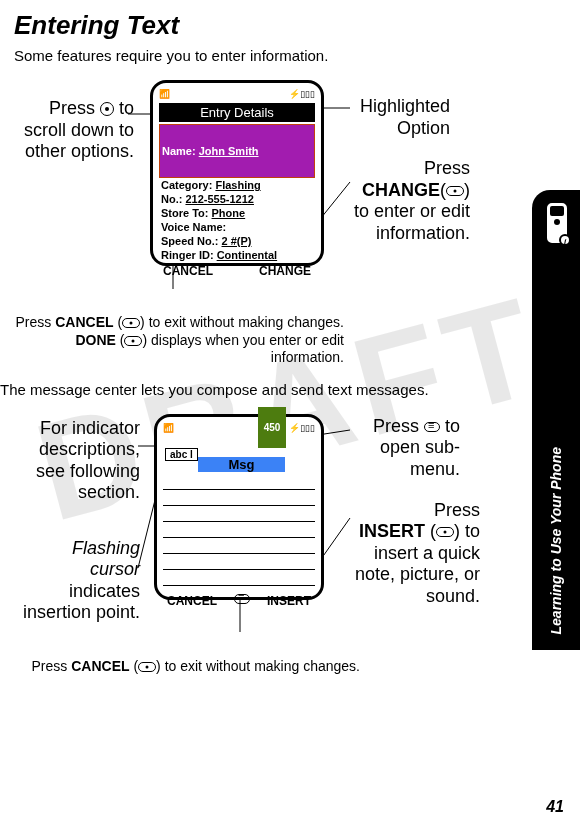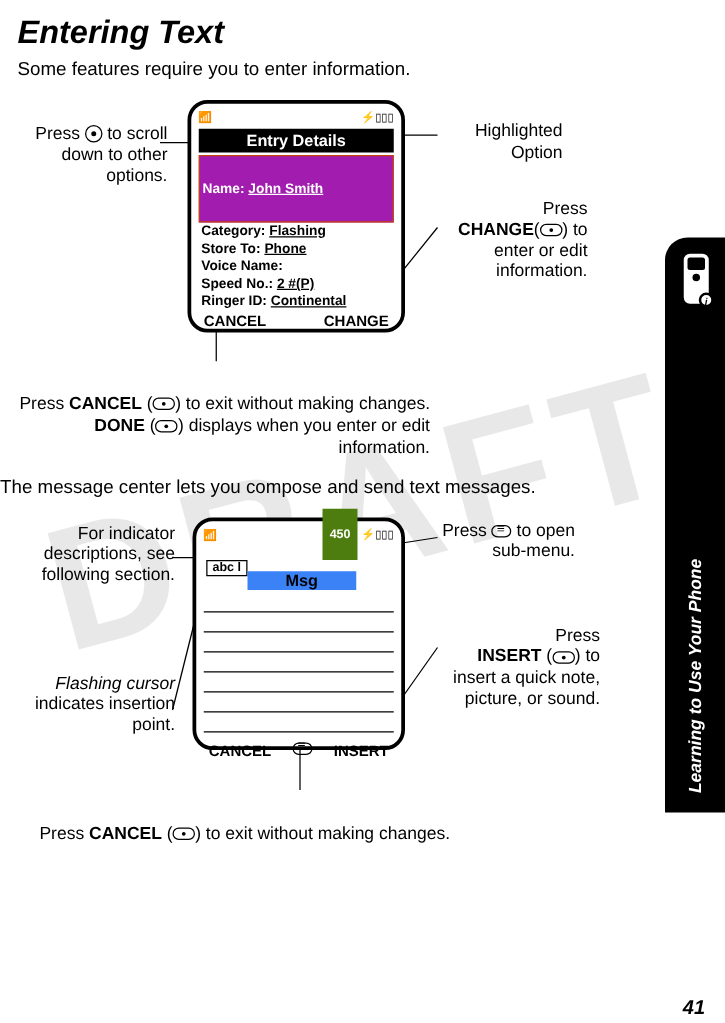--- a/index.html
+++ b/index.html
@@ -53,21 +53,21 @@
     display: flex;
     justify-content: space-between;
     align-items: center;
     height: 14px;
     font-size: 9px;
   }
   .screen-title {
     background: #000;
     color: #fff;
     font-family: 'Arial Narrow', Arial, sans-serif;
-    font-weight: 700;
+    font-weight: 400;
     text-align: center;
     font-size: 13px;
     padding: 2px 0;
     margin-top: 2px;
   }
   .hl-row {
     background: #a21caf;
     color: #fff;
     font-family: 'Arial Narrow', Arial, sans-serif;
     font-weight: 700;
@@ -86,21 +86,21 @@
   .softkeys {
     display:flex;
     justify-content: space-between;
     font-family: 'Arial Narrow', Arial, sans-serif;
     font-weight: 700;
     font-size: 12px;
     padding: 2px 4px 0 4px;
   }
   .callout {
     position: absolute;
-    font-size: 14px;
+    font-size: 18px;
     line-height: 1.2;
   }
   .callout.right { text-align: right; }
   .callout.left { text-align: right; }
   .bold-cond { font-family: 'Arial Narrow', Arial, sans-serif; font-weight: 700; }
   .keyglyph {
     display: inline-block;
     width: 18px; height: 10px;
     border: 1.5px solid #000;
     border-radius: 6px;
@@ -241,20 +241,21 @@
   <div class="phone">
     <div class="statusbar">
       <span>📶</span>
       <span>⚡▯▯▯</span>
     </div>
     <div class="screen-title">Entry Details</div>
     <div class="hl-row">
       <span>Name:</span> <span class="u">John Smith</span>
     </div>
     <div class="row"><span>Category:</span> <span class="u">Flashing</span></div>
+    <div class="row"><span>No.:</span> <span class="u">212-555-1212</span></div>
     <div class="row"><span>Store To:</span> <span class="u">Phone</span></div>
     <div class="row">Voice Name:</div>
     <div class="row"><span>Speed No.:</span> <span class="u">2 #(P)</span></div>
     <div class="row"><span>Ringer ID:</span> <span class="u">Continental</span></div>
     <div class="softkeys">
       <span>CANCEL</span>
       <span>CHANGE</span>
     </div>
   </div>
 

